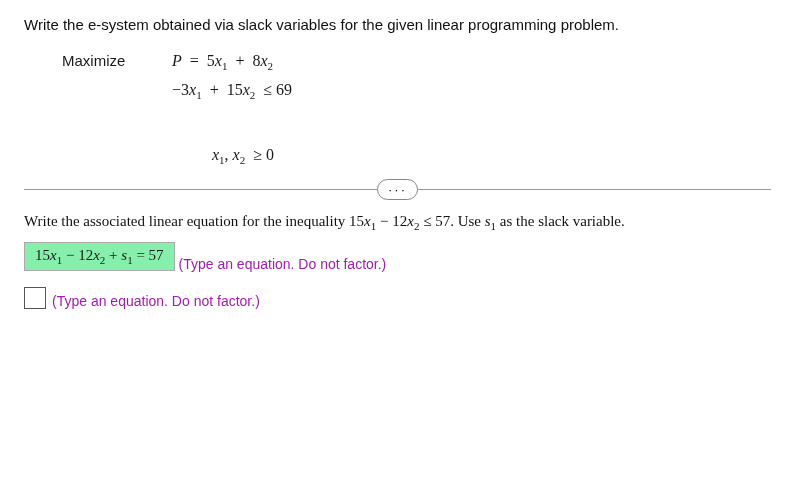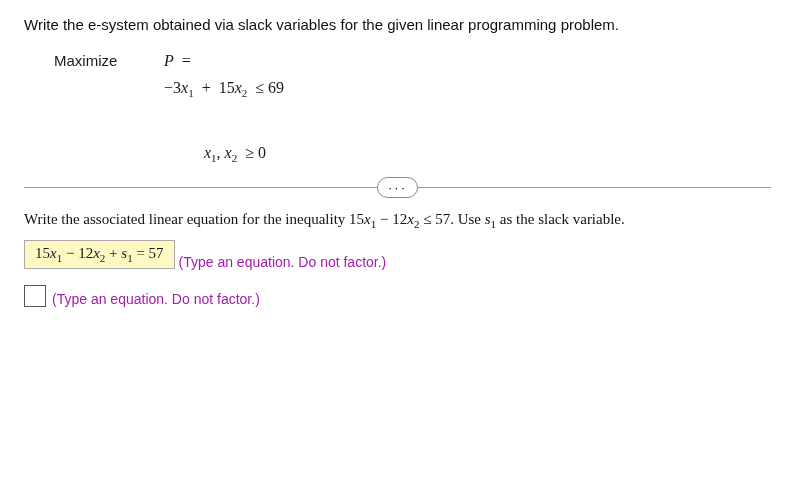--- a/index.html
+++ b/index.html
@@ -39,20 +39,21 @@
 
     .math-row {
       display: flex;
       align-items: baseline;
     }
 
     .label-col {
       width: 110px;
       font-family: Arial, sans-serif;
       font-size: 15px;
+      margin-left: 8px;
     }
 
     .eq-col {
       display: flex;
       align-items: baseline;
       gap: 4px;
     }
 
     sub {
       font-size: 11px;
@@ -95,21 +96,21 @@
       color: #111;
       line-height: 1.5;
     }
 
     .answer-box {
       border: 1px solid #aaa;
       display: inline-block;
       padding: 4px 10px;
       margin-bottom: 8px;
       font-size: 15px;
-      background: #fef9c3;
+      background: #86efac;
       font-family: 'Times New Roman', Times, serif;
     }
 
     .input-box {
       width: 22px;
       height: 22px;
       border: 1.5px solid #555;
       display: inline-block;
       vertical-align: middle;
       margin-right: 6px;
@@ -136,20 +137,25 @@
 
   <div class="math-section">
 
     <div class="math-row">
       <div class="label-col">
         <span>Maximize</span>
       </div>
       <div class="eq-col">
         <span style="font-style:italic;">P</span>
         <span>&nbsp;=&nbsp;</span>
+        <span>
+          5<span style="font-style:italic;">x</span><sub>1</sub>
+          &nbsp;+&nbsp;
+          8<span style="font-style:italic;">x</span><sub>2</sub>
+        </span>
       </div>
     </div>
 
 
 
     <div class="math-row">
       <div class="label-col"></div>
       <div class="eq-col">
         <span>
           −3<span style="font-style:italic;">x</span><sub>1</sub>

